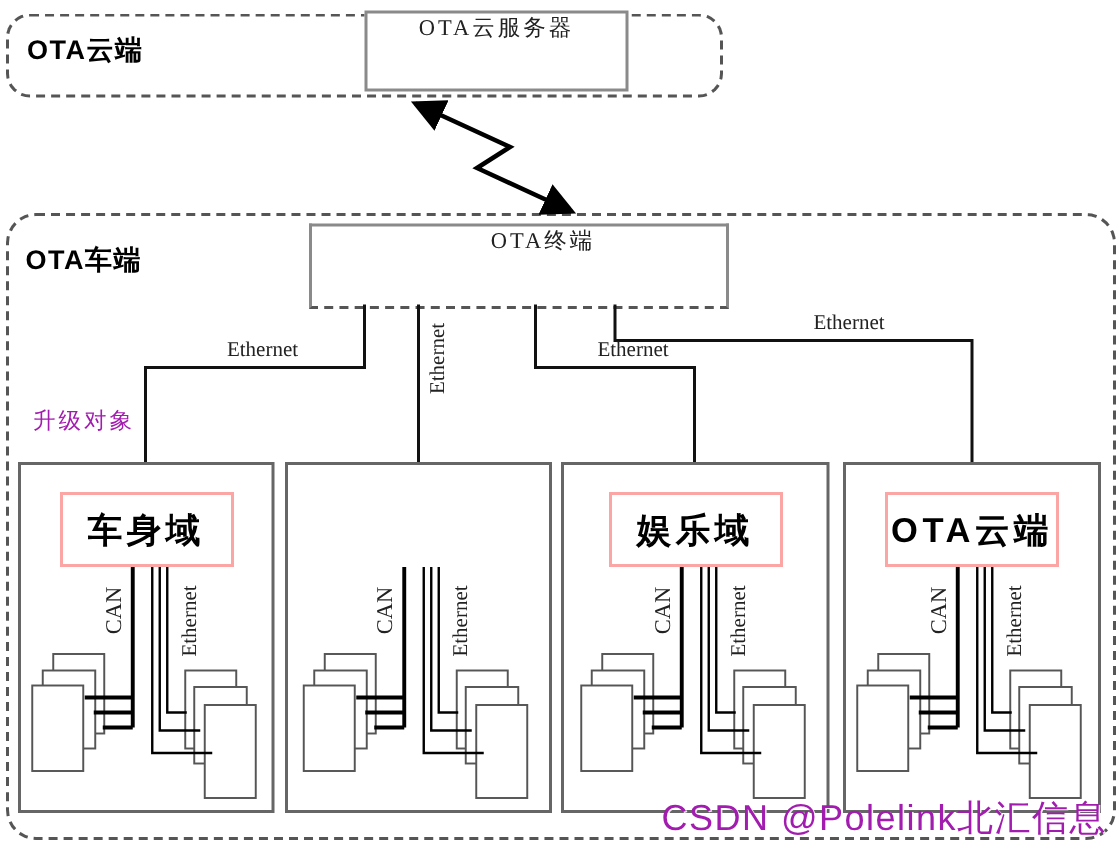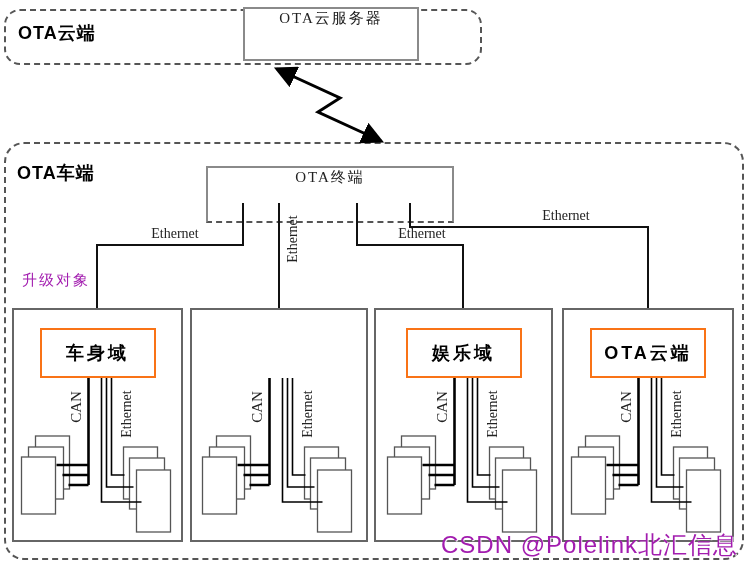--- a/index.html
+++ b/index.html
@@ -14,23 +14,23 @@
   
   .node-box{
     background:#fff;border:2px solid #8a8a8a;display:flex;align-items:flex-start;justify-content:center;
     font-family:"Liberation Serif", serif;font-size:15px;color:#222;letter-spacing:2px;
   }
   #terminal-box{border-bottom:2px dashed #555;}
   
   .domain{border:2px solid #666;background:#fff;box-sizing:border-box;position:absolute;top:308px;height:234px;}
   .domain-label{
     position:absolute;top:18px;left:50%;transform:translateX(-50%);
-    width:116px;height:50px;border:2px solid #f97316;background:#fff;box-sizing:border-box;
+    width:116px;height:50px;border:2px solid #fca5a5;background:#fff;box-sizing:border-box;
     display:flex;align-items:center;justify-content:center;
-    font-size:18px;font-weight:600;letter-spacing:3px;color:#000;white-space:nowrap;
+    font-size:23px;font-weight:600;letter-spacing:3px;color:#000;white-space:nowrap;
   }
   .domain-svg{position:absolute;top:0;left:50%;transform:translateX(-50%);pointer-events:none;}
   
   .eth-label{
     font-family:"Liberation Serif", serif;font-size:14px;color:#222;
     text-align:center;white-space:nowrap;
   }
   .eth-vert{transform-origin:0 0;transform:rotate(-90deg);}
   #upgrade-label{font-size:15px;color:#a21caf;letter-spacing:2px;font-family:"Liberation Serif", serif;}
   #wire-layer{left:0;top:0;pointer-events:none;}
@@ -44,21 +44,21 @@
 <body>
 
 <div class="abs group-box" style="left:4px;top:9px;width:474px;height:52px;"></div>
 <div class="abs group-title" style="left:18px;top:21px;">OTA云端</div>
 <div class="abs node-box" style="left:243px;top:7px;width:172px;height:50px;">
   <span>OTA云服务器</span>
 </div>
 
 <div class="abs group-box" style="left:4px;top:142px;width:736px;height:414px;border-radius:20px;"></div>
 <div class="abs group-title" style="left:17px;top:161px;">OTA车端</div>
-<div class="abs node-box" id="terminal-box" style="left:206px;top:166px;width:244px;height:53px;">
+<div class="abs node-box" id="terminal-box" style="left:206px;top:149px;width:244px;height:53px;padding-left:32px;">
   <span>OTA终端</span>
 </div>
 <div class="abs" id="upgrade-label" style="left:22px;top:271px;">升级对象</div>
 
 <svg id="wire-layer" class="abs" width="746" height="566" viewBox="0 0 746 566">
   <defs>
     <marker id="arrow" viewBox="0 0 10 10" refX="8.5" refY="5" markerWidth="7.5" markerHeight="7.5" orient="auto-start-reverse">
       <path d="M0,0 L10,5 L0,10 z" fill="#000"></path>
     </marker>
   </defs>

